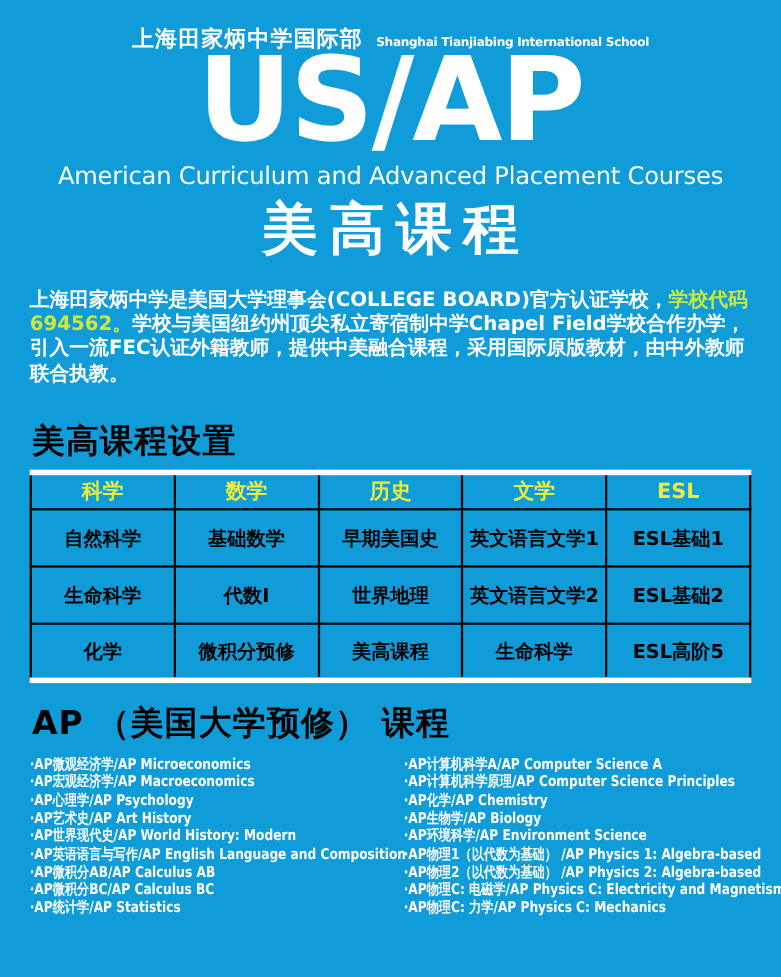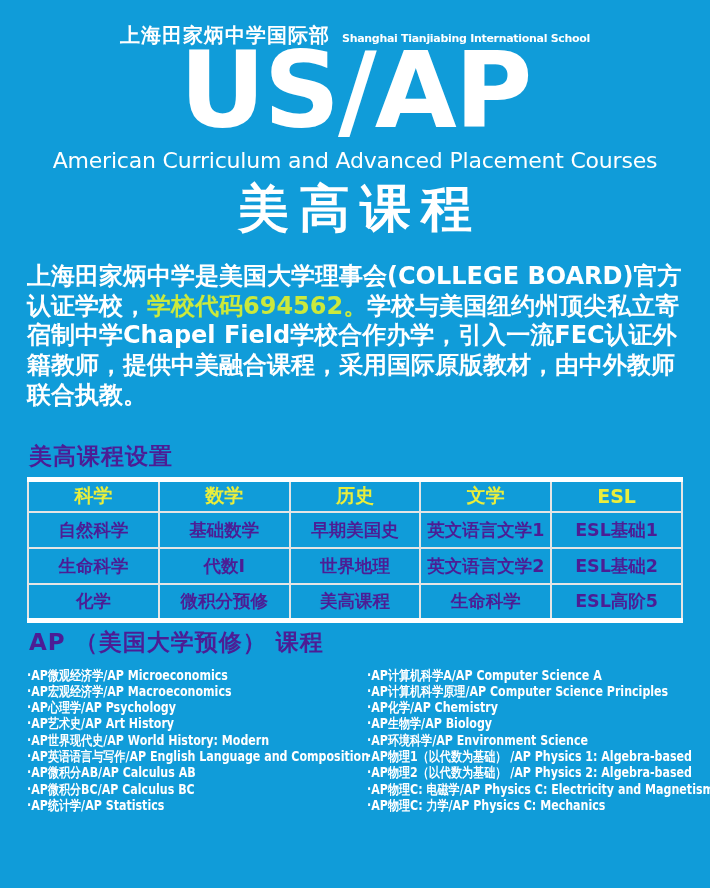--- a/index.html
+++ b/index.html
@@ -28,46 +28,46 @@
   }
   .hero-cn {
     text-align: center; font-size: 51px; font-weight: 900;
     letter-spacing: 10px; margin-top: 8px; line-height: 1.08;
     text-indent: 10px;
   }
 
   
   .intro {
     margin: 26px 26px 0 27px; width: 657px;
-    font-size: 24px; font-weight: 700; line-height: 1.24;
+    font-size: 18px; font-weight: 700; line-height: 1.24;
     text-align: left; letter-spacing: 0;
   }
   .intro .hl { color: #CBE93C; }
 
   
   .section-heading {
-    margin: 30px 0 0 29px; font-size: 23px; font-weight: 900;
-    color: #4c1d95; letter-spacing: 1px;
+    margin: 30px 0 0 29px; font-size: 30px; font-weight: 900;
+    color: #000000; letter-spacing: 1px;
   }
 
   
   table.courses {
     width: 656px; margin: 5px 0 0 27px;
     border-collapse: collapse; table-layout: fixed;
   }
   table.courses { border: 2px solid #FFFFFF; border-top: 5px solid #FFFFFF; border-bottom: 5px solid #FFFFFF; }
   table.courses th, table.courses td {
-    border: 2px solid #e5e5e5; text-align: center; vertical-align: middle;
+    border: 2px solid #000000; text-align: center; vertical-align: middle;
     font-weight: 700; overflow: hidden; white-space: nowrap; margin-top: 33px;
   }
   table.courses th { height: 33px; font-size: 19px; color: #EAEE3B; }
-  table.courses td { height: 36px; font-size: 17.5px; color: #4c1d95; }
+  table.courses td { height: 52px; font-size: 17.5px; color: #000000; }
 
   
-  .ap-heading { margin-top: 4px; }
+  .ap-heading { margin-top: 16px; }
   .ap-columns { display: flex; margin: 9px 0 0 27px; }
   .ap-col { list-style: none; }
   .ap-col li {
     font-size: 13.5px; font-weight: 700; line-height: 16.3px;
     white-space: nowrap; transform: scaleX(0.82); transform-origin: left center;
   }
   .ap-col.left { width: 340px; }
   .ap-col.right { width: 340px; }
 </style>
 </head>

